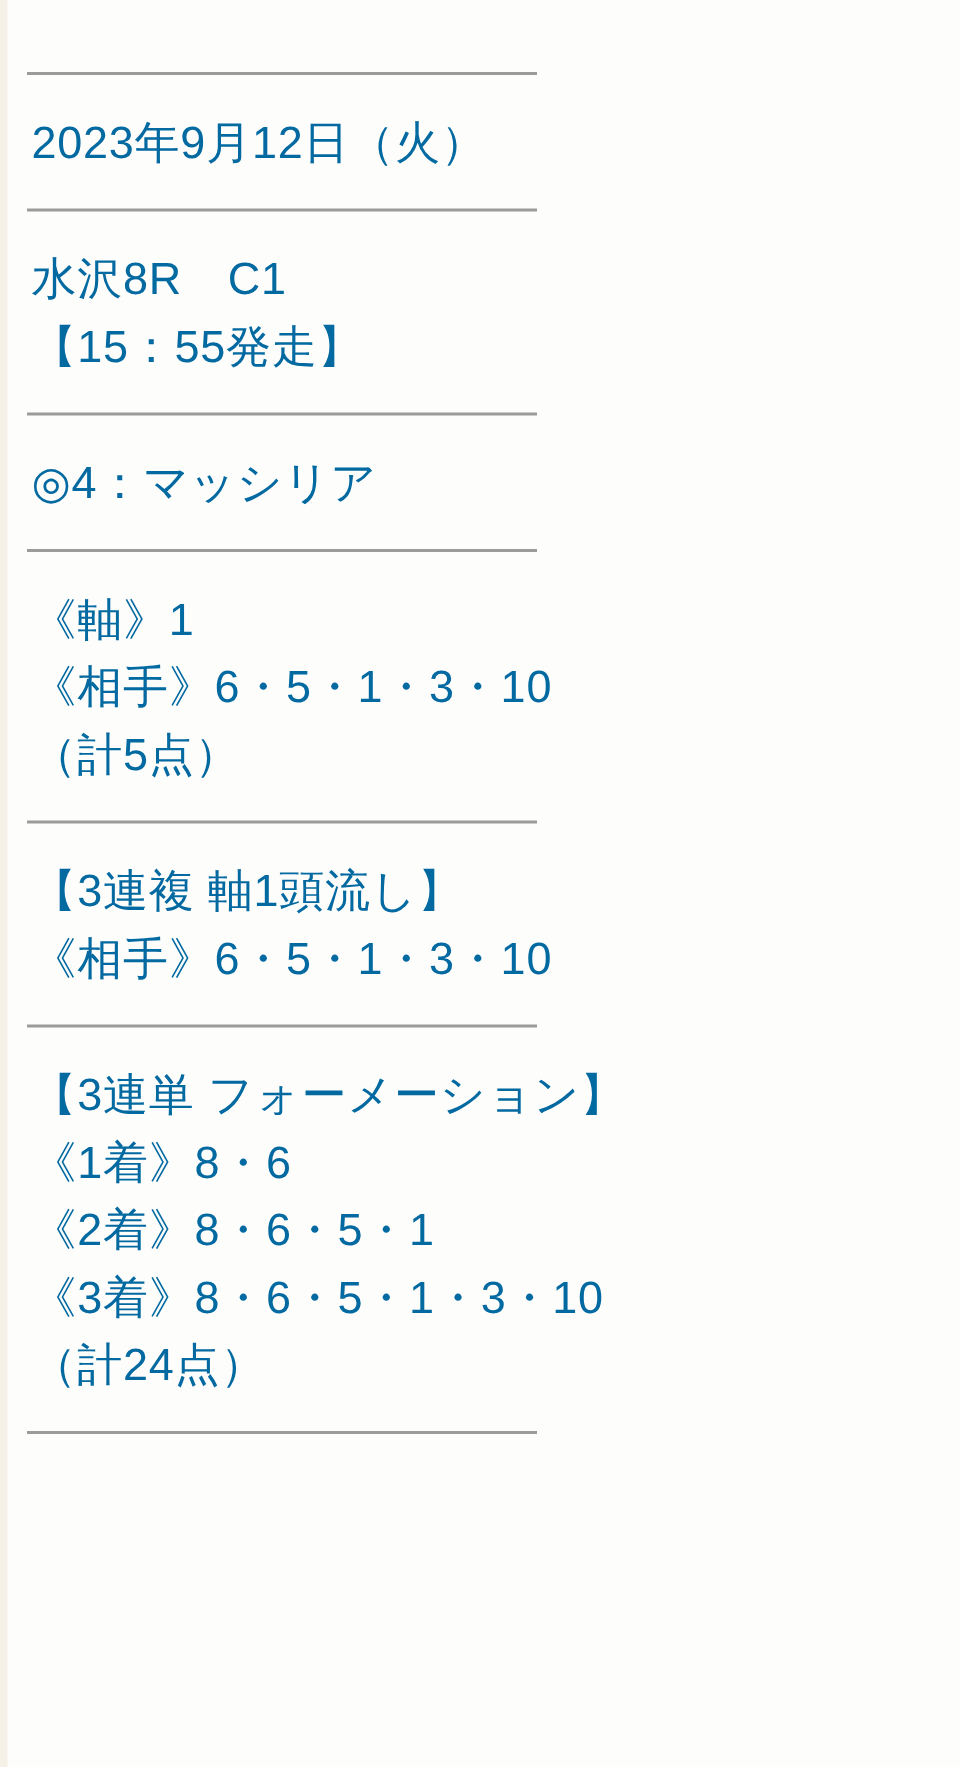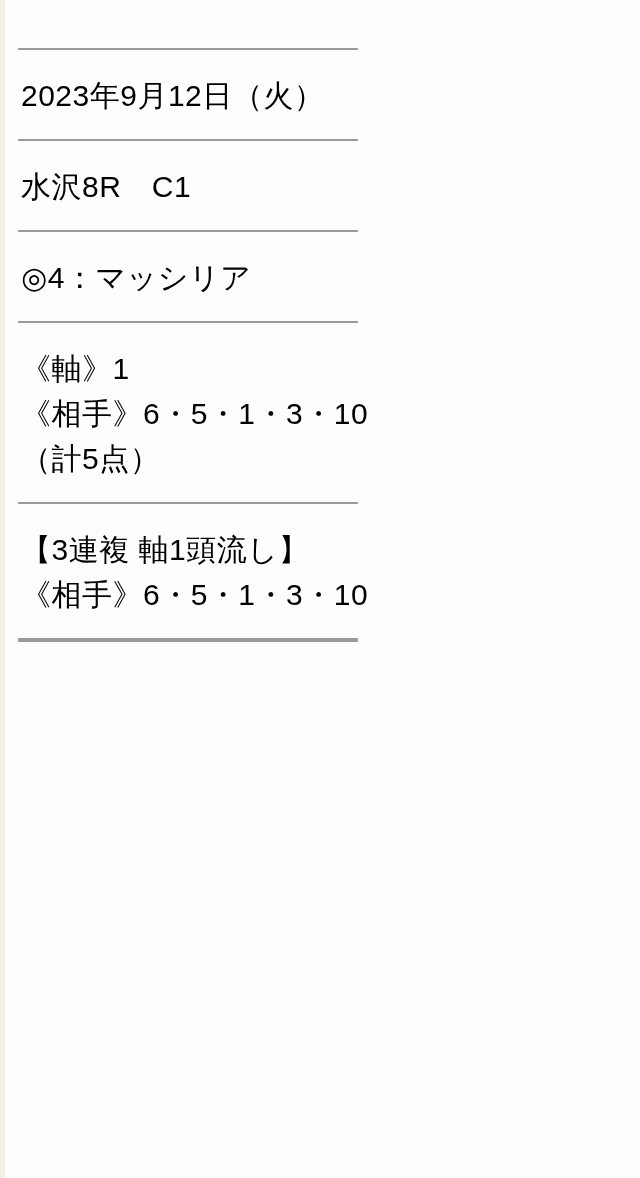--- a/index.html
+++ b/index.html
@@ -4,21 +4,21 @@
 <style>
   html,body{margin:0;padding:0;}
   body{background:#ffffff;}
   .page{
     position:relative;
     width:640px;
     height:1178px;
     box-sizing:border-box;
     padding-top:48px;
     background:#fdfdfc;
-    color:#000000;
+    color:#0369a1;
     font-family:"Liberation Sans","DejaVu Sans",sans-serif;
     overflow:hidden;
   }
   .edge-strip{
     position:absolute;
     left:0;top:0;
     width:5px;height:100%;
     background:#f5f1e6;
   }
   .divider{
@@ -48,20 +48,21 @@
   <div class="divider"></div>
 
   <section>
     <p>2023年9月12日（火）</p>
   </section>
 
   <div class="divider"></div>
 
   <section>
     <p>水沢8R　C1</p>
+    <p>【15：55発走】</p>
   </section>
 
   <div class="divider"></div>
 
   <section>
     <p>◎4：マッシリア</p>
   </section>
 
   <div class="divider"></div>
 
@@ -73,15 +74,22 @@
 
   <div class="divider"></div>
 
   <section>
     <p>【3連複 軸1頭流し】</p>
     <p>《相手》6・5・1・3・10</p>
   </section>
 
   <div class="divider"></div>
 
+  <section>
+    <p>【3連単 フォーメーション】</p>
+    <p>《1着》8・6</p>
+    <p>《2着》8・6・5・1</p>
+    <p>《3着》8・6・5・1・3・10</p>
+    <p>（計24点）</p>
+  </section>
 
   <div class="divider"></div>
 </div>
 
 </body></html>

